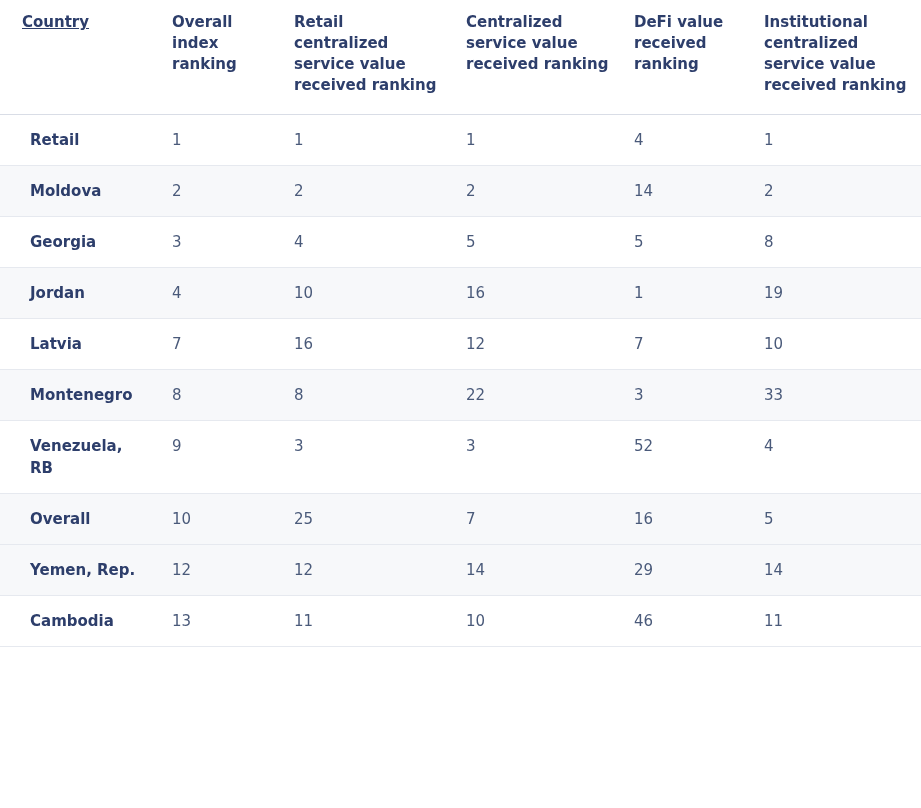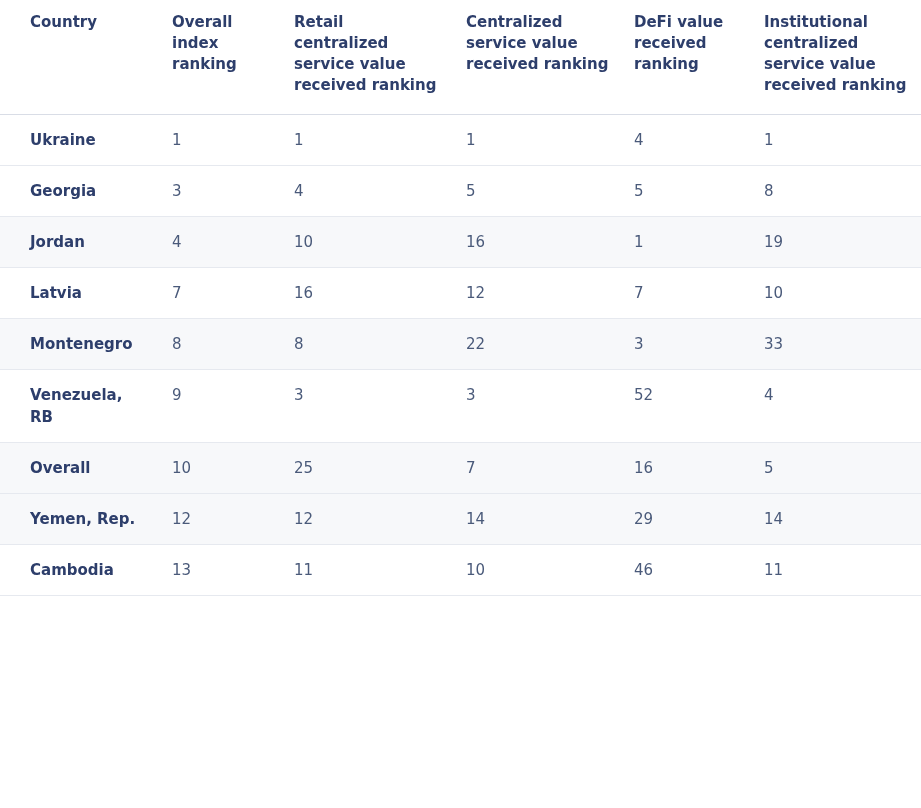--- a/index.html
+++ b/index.html
@@ -27,21 +27,21 @@
     text-align: left;
     vertical-align: top;
     font-size: 15px;
     line-height: 21px;
     font-weight: 700;
     color: #2d3e6b;
     padding: 12px 12px 18px 12px;
     border-bottom: 1px solid #d9dde6;
     background: #ffffff;
   }
-  table.index-table th.col-country { padding-left: 30px; }
+  table.index-table th.col-country { padding-left: 22px; text-decoration: underline; }
   table.index-table td {
     vertical-align: top;
     font-size: 15px;
     line-height: 22px;
     padding: 14px 12px 14px 12px;
     border-bottom: 1px solid #e6e9ef;
     color: #4a5a7a;
     font-weight: 400;
   }
   table.index-table td.country {
@@ -81,26 +81,34 @@
         <th class="col-country">Country</th>
         <th>Overall index ranking</th>
         <th>Retail centralized service value received ranking</th>
         <th>Centralized service value received ranking</th>
         <th>DeFi value received ranking</th>
         <th>Institutional centralized service value received ranking</th>
       </tr>
     </thead>
     <tbody id="table-body">
         <tr class="row-plain">
-          <td class="country">Ukraine</td>
+          <td class="country">Retail</td>
           <td>1</td>
           <td>1</td>
           <td>1</td>
           <td>4</td>
           <td>1</td>
+        </tr>
+        <tr class="row-alt">
+          <td class="country">Moldova</td>
+          <td>2</td>
+          <td>2</td>
+          <td>2</td>
+          <td>14</td>
+          <td>2</td>
         </tr>
         <tr class="row-plain">
           <td class="country">Georgia</td>
           <td>3</td>
           <td>4</td>
           <td>5</td>
           <td>5</td>
           <td>8</td>
         </tr>
         <tr class="row-alt">

